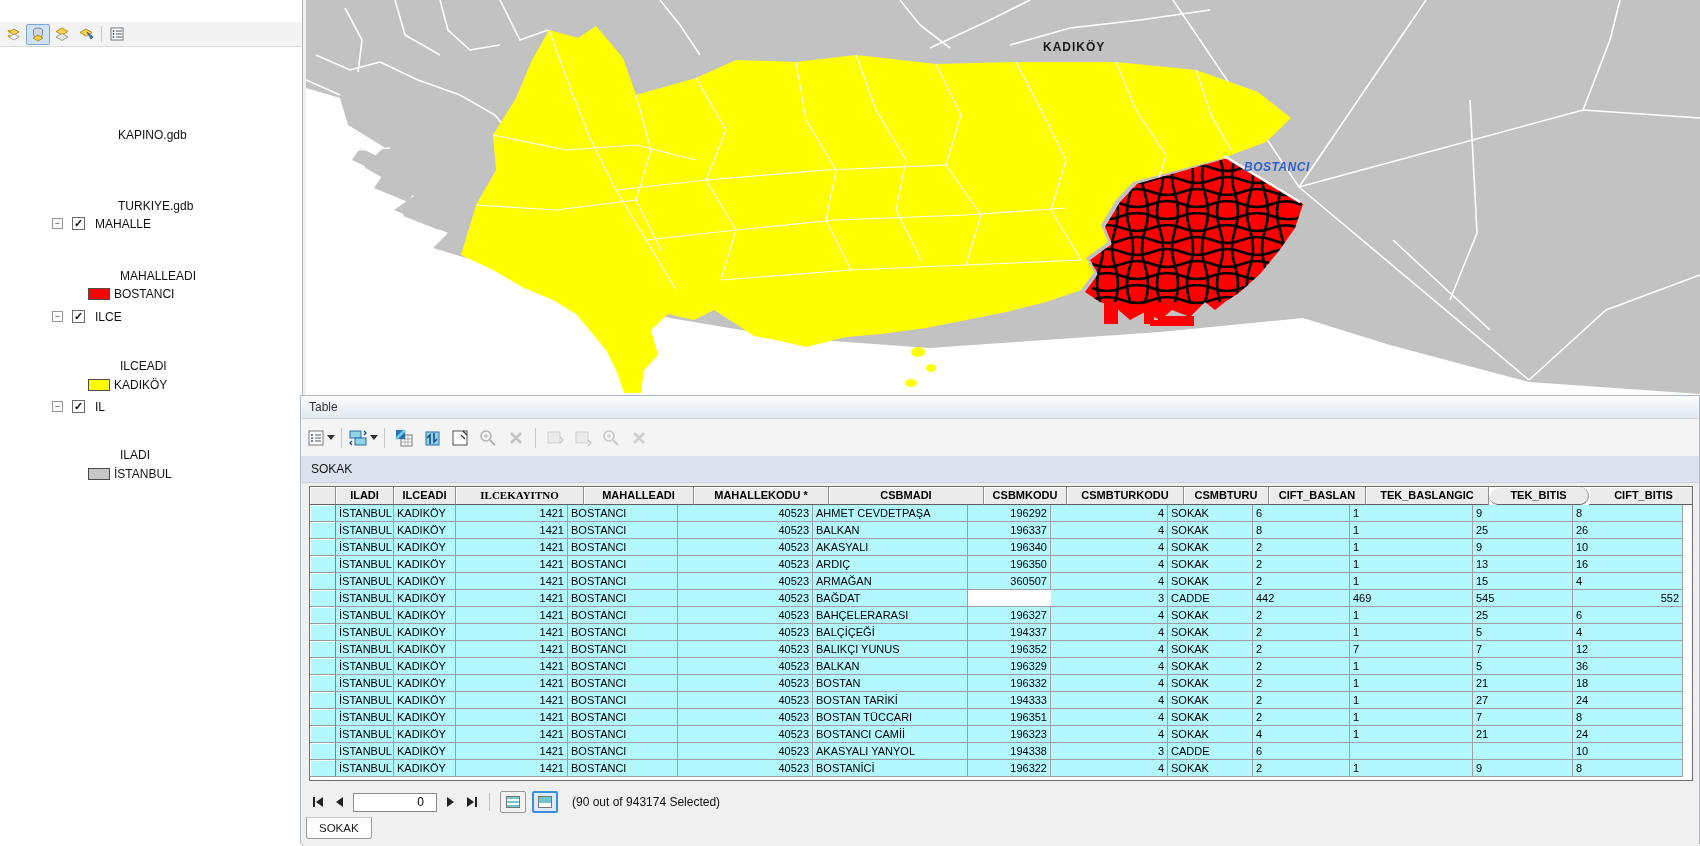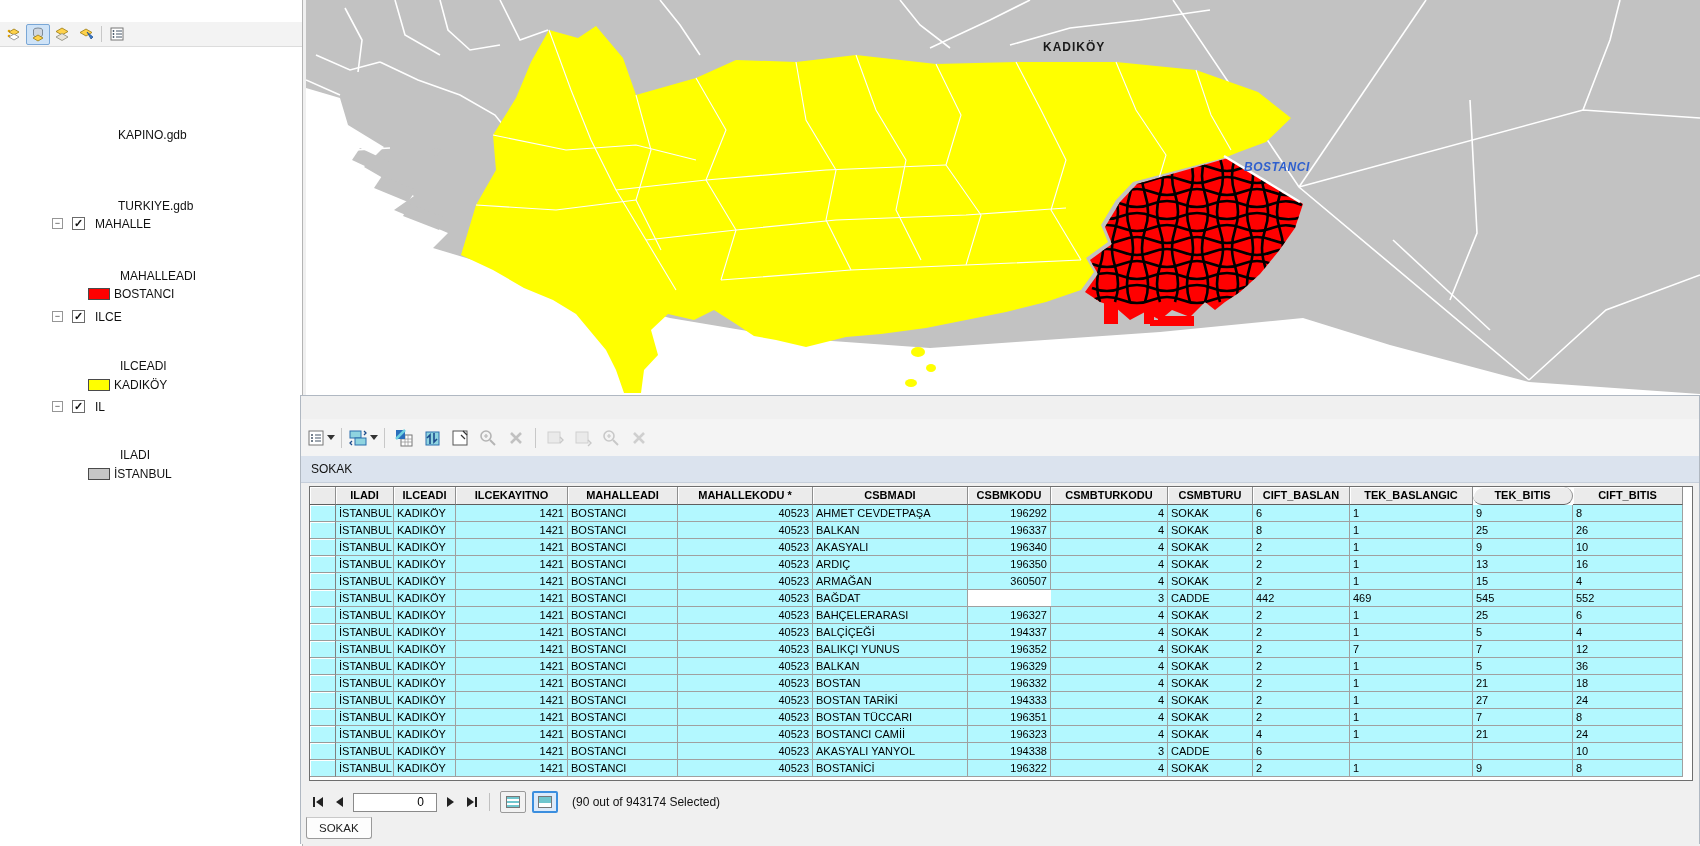--- a/index.html
+++ b/index.html
@@ -265,20 +265,23 @@
         <path d="M959,158 q-6,18 0,36 t0,36 t0,36 t0,36"></path>
         <path d="M974,158 q6,18 0,36 t0,36 t0,36 t0,36"></path>
       </g>
       <path d="M918,156 L994,202" stroke="#ffffff" stroke-width="2.5" fill="none"></path>
     </svg>
     <div class="map-label" style="left:737px; top:40px;">KADIKÖY</div>
     <div class="map-label blue" style="left:938px; top:160px;">BOSTANCI</div>
   </div>
 
   <div id="table-panel">
+    <div id="table-titlebar">
+      <span>Table</span>
+    </div>
     <div id="table-toolbar">
       <span class="ttb-btn">
         <svg width="18" height="18" viewBox="0 0 18 18">
             <rect x="2" y="2" width="14" height="14" fill="#fff" stroke="#777"></rect>
             <circle cx="5" cy="6" r="1" fill="#456"></circle>
             <circle cx="5" cy="9" r="1" fill="#456"></circle>
             <circle cx="5" cy="12" r="1" fill="#456"></circle>
             <path d="M8 6 h6 M8 9 h6 M8 12 h6" stroke="#456" stroke-width="1.2"></path>
           </svg>
         <span class="ttb-caret"></span>
@@ -352,21 +355,21 @@
           </svg>
       </span>
     </div>
     <div id="layer-strip">SOKAK</div>
 
     <div id="grid">
         <div class="grid-row header">
           <span class="gc hd" style="width: 26px;"></span>
           <span class="gc hd" style="width: 58px;">ILADI</span>
           <span class="gc hd" style="width: 62px;">ILCEADI</span>
-          <span class="gc hd" style="width: 112px;">ILCEKAYITNO</span>
+          <span class="gc hd" style="width: 128px; font-family: Liberation Serif, serif;">ILCEKAYITNO</span>
           <span class="gc hd" style="width: 110px;">MAHALLEADI</span>
           <span class="gc hd" style="width: 135px;">MAHALLEKODU *</span>
           <span class="gc hd" style="width: 155px;">CSBMADI</span>
           <span class="gc hd" style="width: 83px;">CSBMKODU</span>
           <span class="gc hd" style="width: 117px;">CSMBTURKODU</span>
           <span class="gc hd" style="width: 85px;">CSMBTURU</span>
           <span class="gc hd" style="width: 97px;">CIFT_BASLAN</span>
           <span class="gc hd" style="width: 123px;">TEK_BASLANGIC</span>
           <span class="gc hd" style="width: 100px; border-radius: 9px;">TEK_BITIS</span>
           <span class="gc hd" style="width: 110px;">CIFT_BITIS</span>
@@ -458,21 +461,21 @@
           <span class="gc r" style="width: 112px;">1421</span>
           <span class="gc" style="width: 110px;">BOSTANCI</span>
           <span class="gc r" style="width: 135px;">40523</span>
           <span class="gc" style="width: 155px;">BAĞDAT</span>
           <span class="gc r" style="width: 83px; margin-top: 16px;">196336</span>
           <span class="gc r" style="width: 117px;">3</span>
           <span class="gc" style="width: 85px;">CADDE</span>
           <span class="gc" style="width: 97px;">442</span>
           <span class="gc" style="width: 123px;">469</span>
           <span class="gc" style="width: 100px;">545</span>
-          <span class="gc" style="width: 110px;">552</span>
+          <span class="gc" style="width: 110px; text-align: right;">552</span>
         </div>
         <div class="grid-row data">
           <span class="gc sel" style="width: 26px;"></span>
           <span class="gc" style="width: 58px;">İSTANBUL</span>
           <span class="gc" style="width: 62px;">KADIKÖY</span>
           <span class="gc r" style="width: 112px;">1421</span>
           <span class="gc" style="width: 110px;">BOSTANCI</span>
           <span class="gc r" style="width: 135px;">40523</span>
           <span class="gc" style="width: 155px;">BAHÇELERARASI</span>
           <span class="gc r" style="width: 83px;">196327</span>

